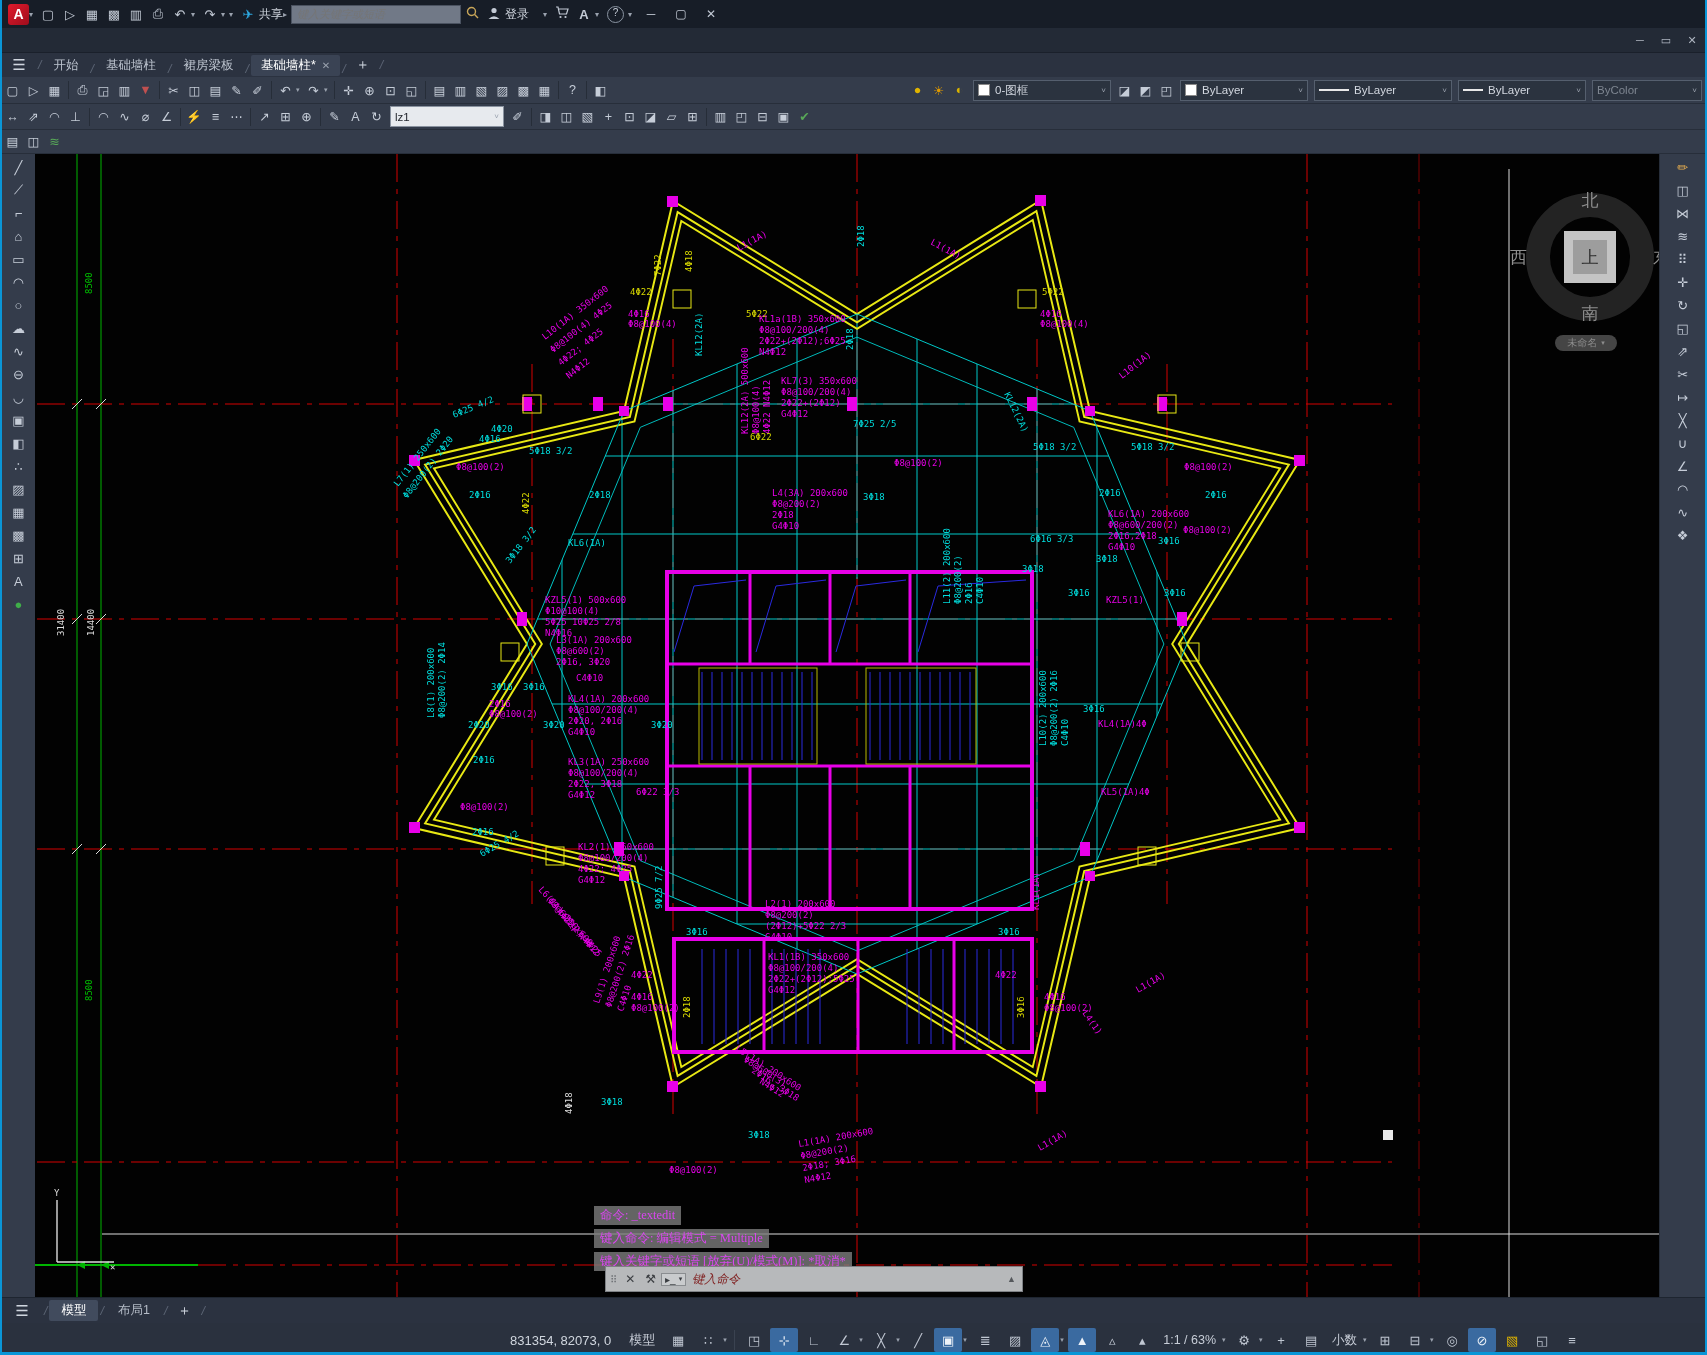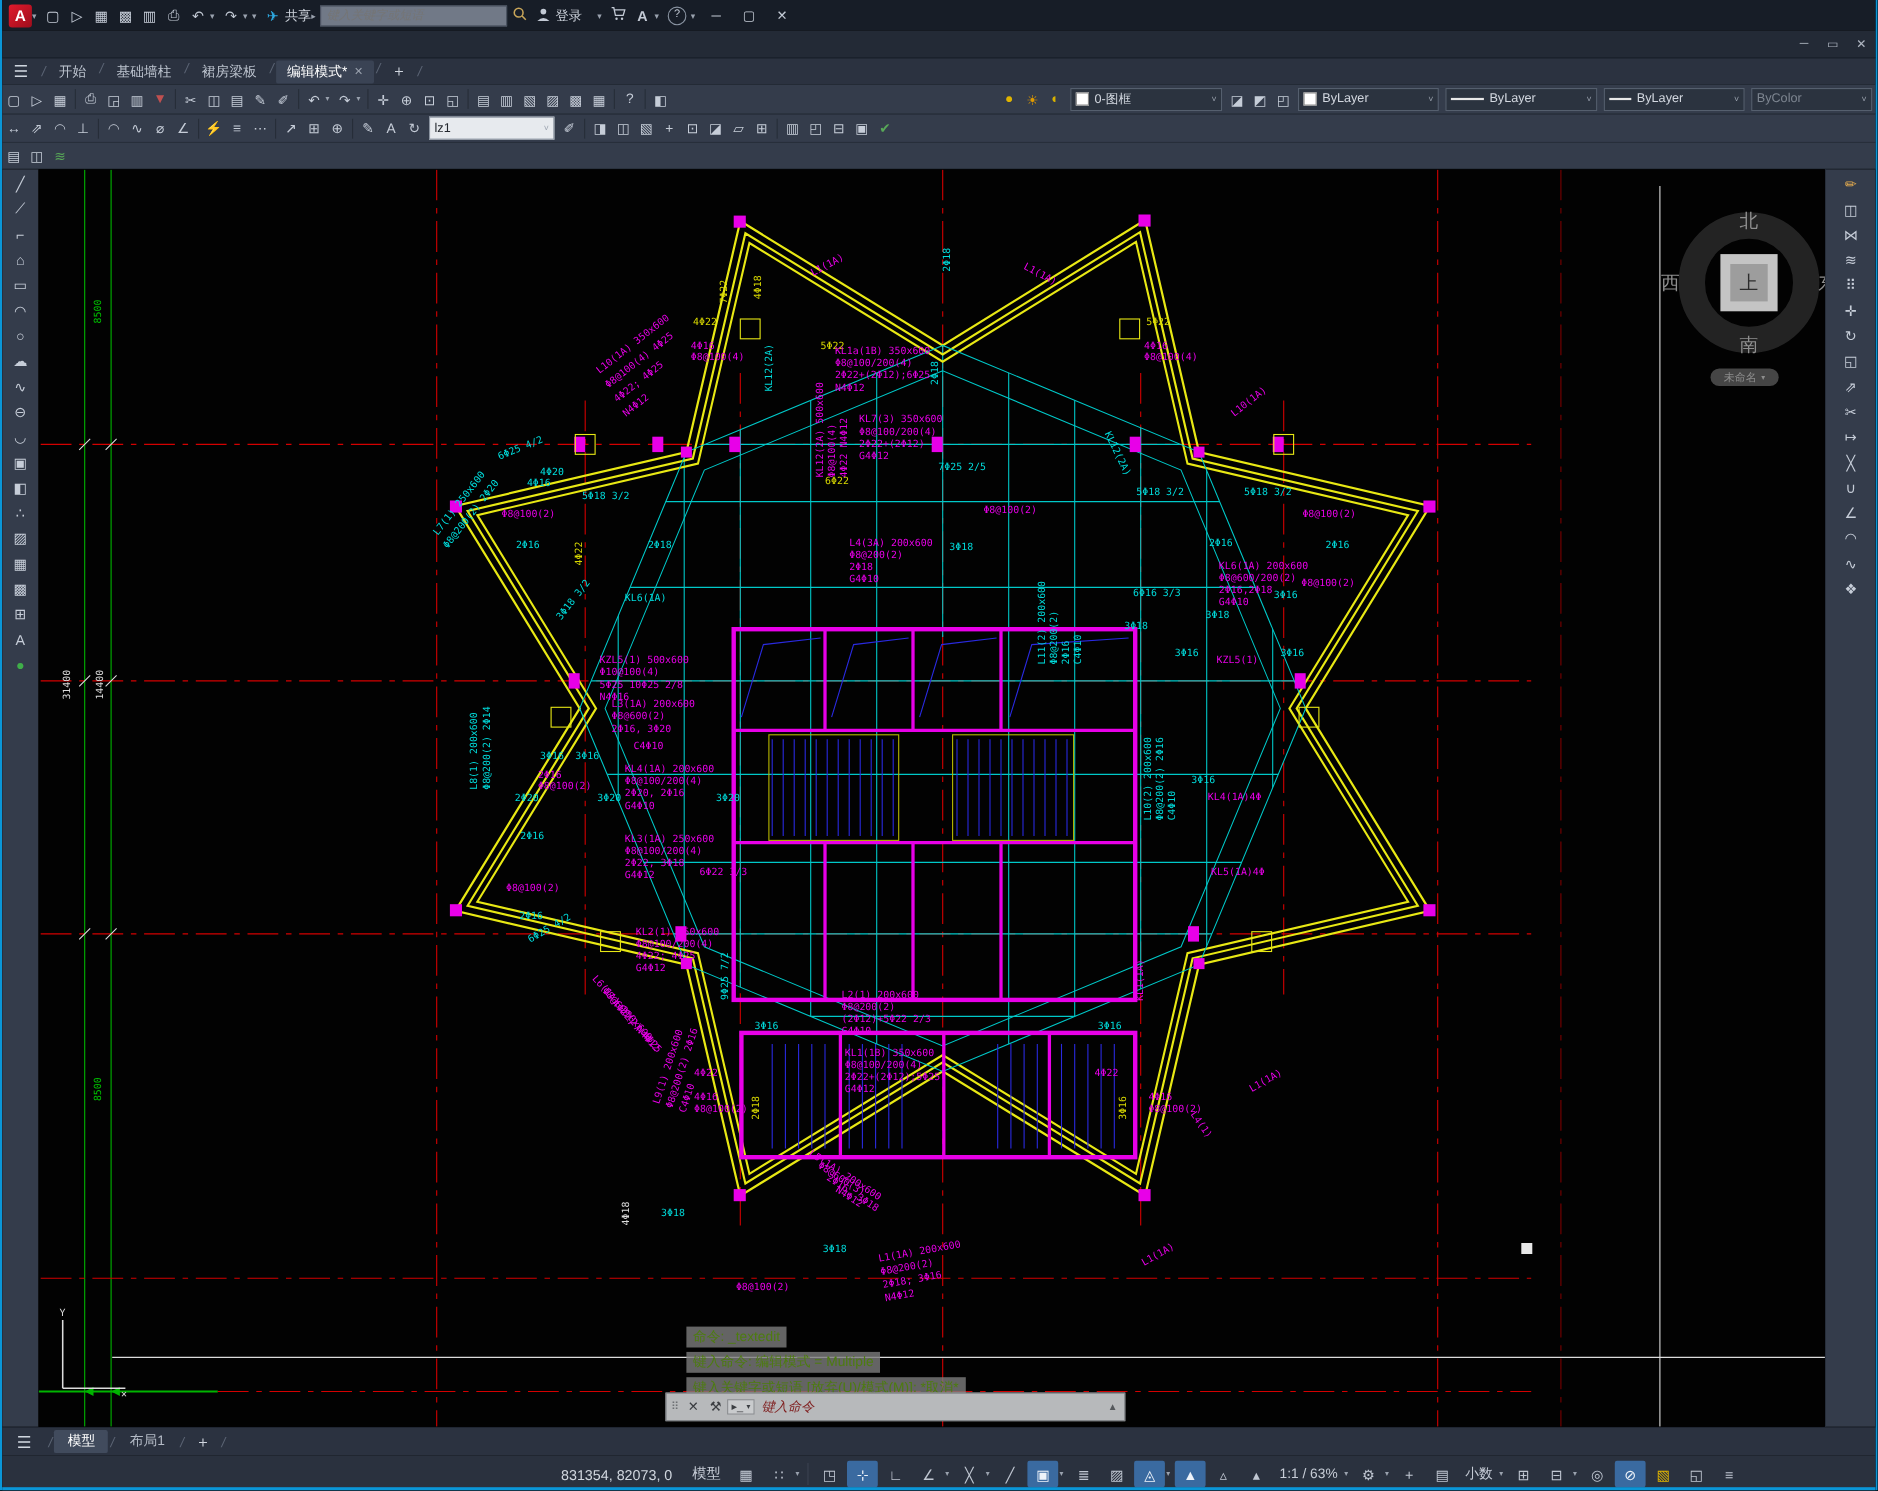--- a/index.html
+++ b/index.html
@@ -56,21 +56,21 @@
   .vc-n{top:-4px;left:50%;transform:translateX(-50%);}
   .vc-s{bottom:-4px;left:50%;transform:translateX(-50%);}
   .vc-w{left:-16px;top:50%;transform:translateY(-50%);}
   .vc-e{right:-16px;top:50%;transform:translateY(-50%);}
   .vcsq{position:absolute;left:50%;top:50%;transform:translate(-50%,-50%);width:52px;height:52px;background:#c4c4c4;
         display:flex;align-items:center;justify-content:center;}
   .vcsq .inner{width:34px;height:34px;background:#9d9d9d;color:#2c2c2c;font-size:17px;display:flex;align-items:center;justify-content:center;}
   .vcpill{position:absolute;left:1520px;top:181px;width:62px;height:16px;background:#454545;border-radius:8px;
           color:#8d8d8d;font-size:10px;display:flex;align-items:center;justify-content:center;gap:4px;}
   
-  .cmdline{position:absolute;left:589px;color:#4d7c0f;font-family:Liberation Sans, sans-serif;font-size:12.5px;
+  .cmdline{position:absolute;left:559px;color:#d946ef;font-family:Liberation Serif, serif;font-size:12.5px;
            background:rgba(125,125,125,.8);padding:1px 6px;white-space:pre;}
   .cmdbar{position:absolute;left:570px;top:1112px;width:416px;height:24px;background:#b7b9bb;border:1px solid #7e8185;
           display:flex;align-items:center;font-size:12px;color:#3a3d41;}
   .cmdbar .grip{color:#6d7074;font-size:10px;padding:0 4px;letter-spacing:-1px;}
   .cmdbar .ci{padding:0 5px;}
   .cmdbar .prompt{border:1px solid #8a8d90;background:#c9cbcd;font-size:10px;padding:0 3px;margin-right:6px;display:flex;gap:3px;align-items:center;}
   .cmdbar .ph{font-style:italic;color:#7f1d1d;flex:1;}
   .cmdbar .up{font-size:9px;padding:0 6px;color:#55585c;}
   
   .laytabs{height:25px;background:#2b3240;display:flex;align-items:center;color:#b4bbc6;font-size:12.5px;border-top:1px solid #1e2530;}
@@ -147,35 +147,35 @@
     <div class="docbtns">
       <span>─</span>
       <span>▭</span>
       <span>✕</span>
     </div>
   </div>
 
   <div class="filetabs">
     <span class="ft-burger">☰</span>
     <span class="fslash">/</span>
-    <div id="file-tabs" style="display:flex;align-items:flex-start">
+    <div id="file-tabs" style="display:flex;align-items:flex-end">
         <div class="ftab">
           <span>开始</span>
         </div>
         <span class="fslash">/</span>
         <div class="ftab">
           <span>基础墙柱</span>
         </div>
         <span class="fslash">/</span>
         <div class="ftab">
           <span>裙房梁板</span>
         </div>
         <span class="fslash">/</span>
         <div class="ftab active">
-          <span>编辑模式*</span>
+          <span>基础墙柱*</span>
           <span class="x">✕</span>
         </div>
         <span class="fslash">/</span>
       </div>
     <span class="ft-plus">＋</span>
     <span class="fslash">/</span>
   </div>
 
   <div class="toolbar tb1">
     <div style="display:flex;align-items:center">

